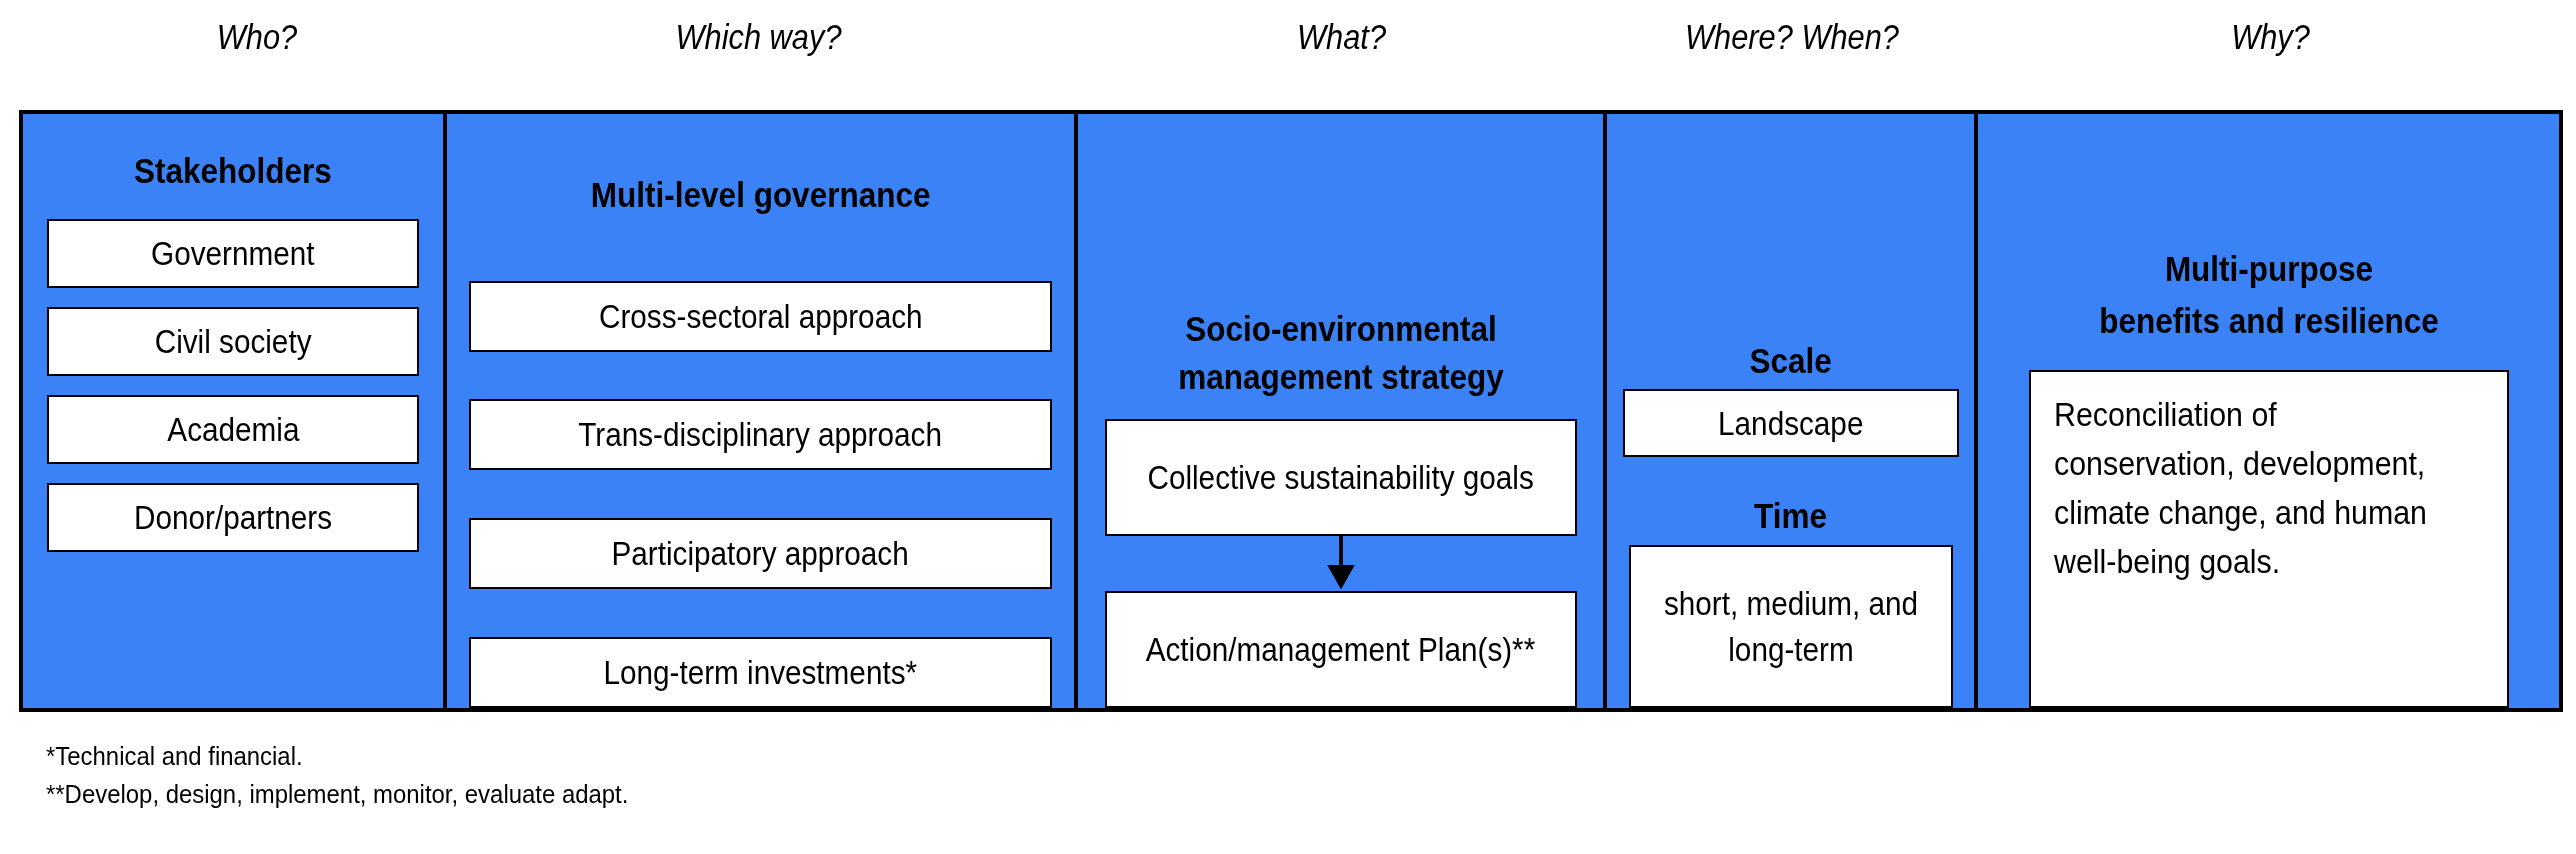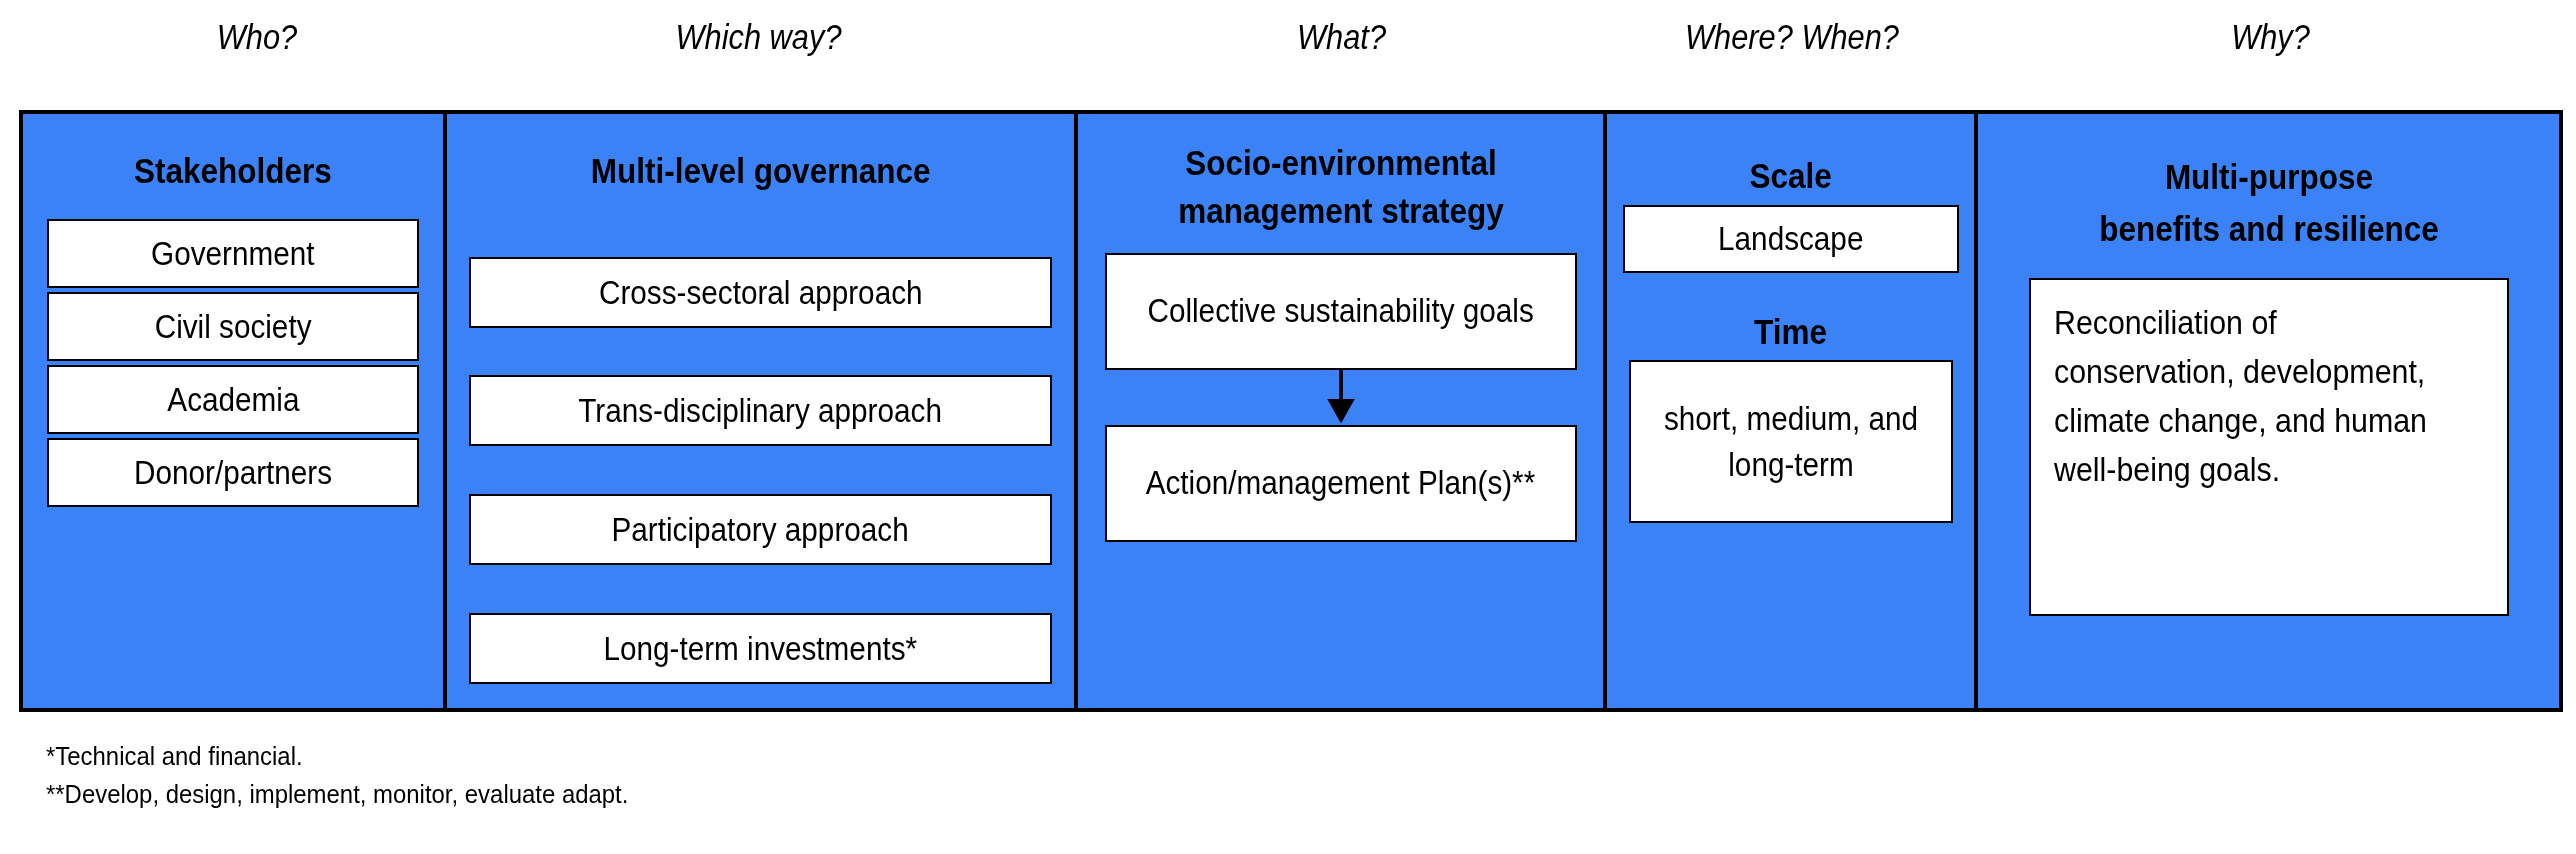--- a/index.html
+++ b/index.html
@@ -11,36 +11,36 @@
   #question-row{position:absolute;left:0;top:0;width:2576px;height:101px;}
   .qlabel{position:absolute;top:14px;font-style:italic;font-weight:400;
           font-size:35px;line-height:45px;white-space:nowrap;
           transform:scaleX(.88);transform-origin:center top;color:#000;}
 
   
   #framework{position:absolute;left:19px;top:110px;width:2544px;height:602px;
              box-sizing:border-box;border:4.6px solid #000;display:flex;background:#fff;}
   .col{box-sizing:border-box;position:relative;display:flex;flex-direction:column;
        align-items:center;padding:0;background:#3b82f6;}
-  .col + .col{border-left:4.6px solid #000;}
+  .col + .col{border-left:4.6px solid #000;justify-content:flex-end;}
 
   .col-head{font-weight:bold;font-size:35px;line-height:48px;text-align:center;
             transform:scaleX(.9);transform-origin:center;white-space:normal;}
 
   
   .ibox{box-sizing:border-box;border:2.3px solid #000;background:#fff;
         display:flex;align-items:center;justify-content:center;text-align:center;}
   .ibox .itext{font-size:33px;line-height:41px;transform:scaleX(.9);
                transform-origin:center;white-space:normal;}
 
   
   #col-stakeholders{width:420px;}
   #col-stakeholders .col-head{margin-top:33px;}
   #col-stakeholders .stk-list{margin-top:24px;width:372px;display:flex;
-       flex-direction:column;gap:4px;}
+       flex-direction:column;gap:19px;}
   #col-stakeholders .ibox{height:69px;}
 
   
   #col-governance{width:631px;}
   #col-governance .col-head{margin-top:33px;}
   #col-governance .gov-list{margin-top:17.6px;width:583px;display:flex;
        flex-direction:column;gap:3.8px;}
   #col-governance .ibox{height:71px;margin-top:44px;}
 
   

